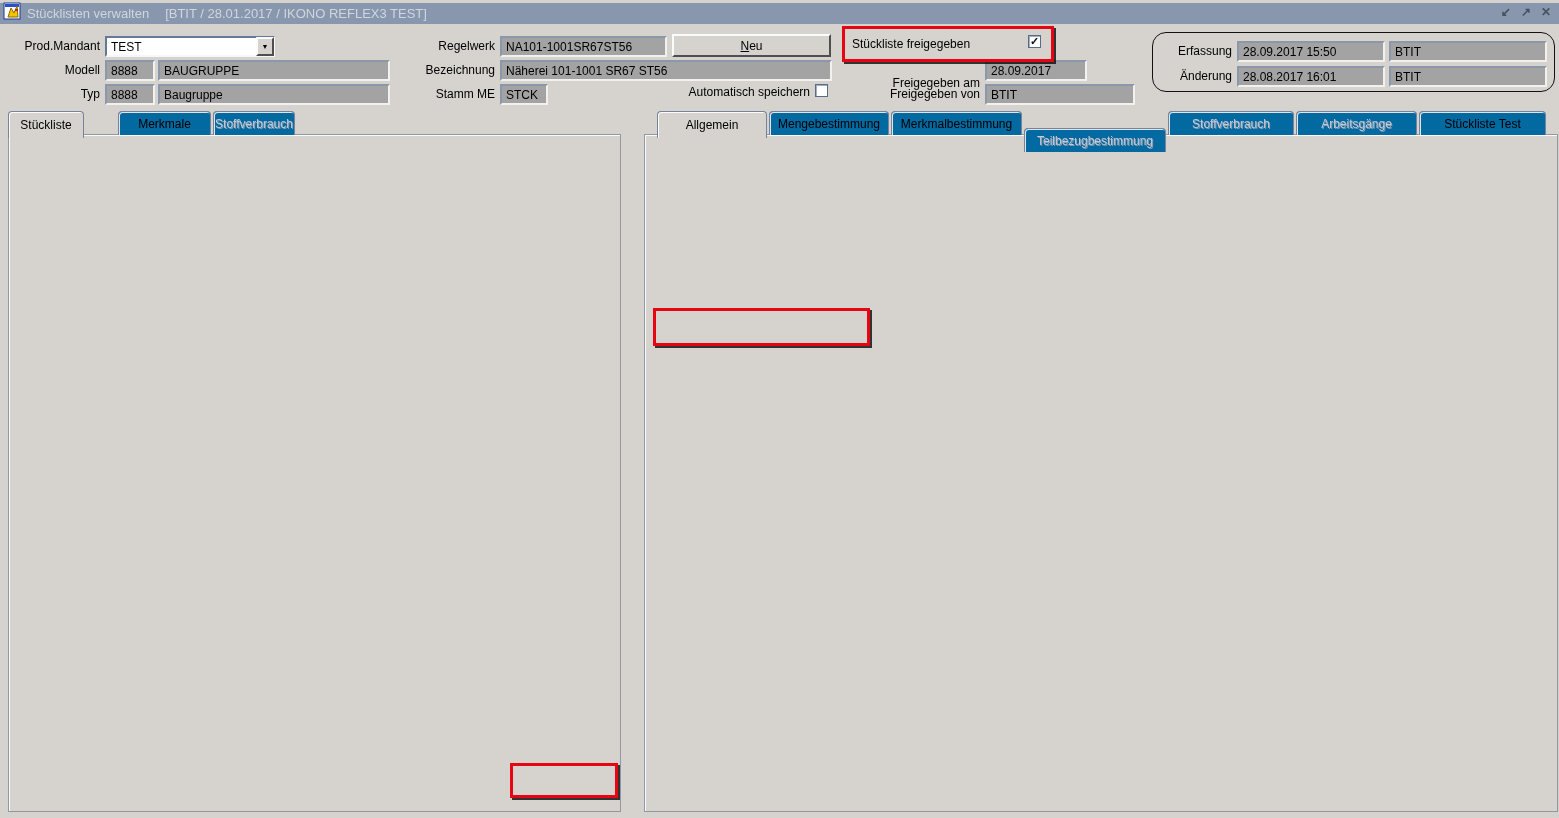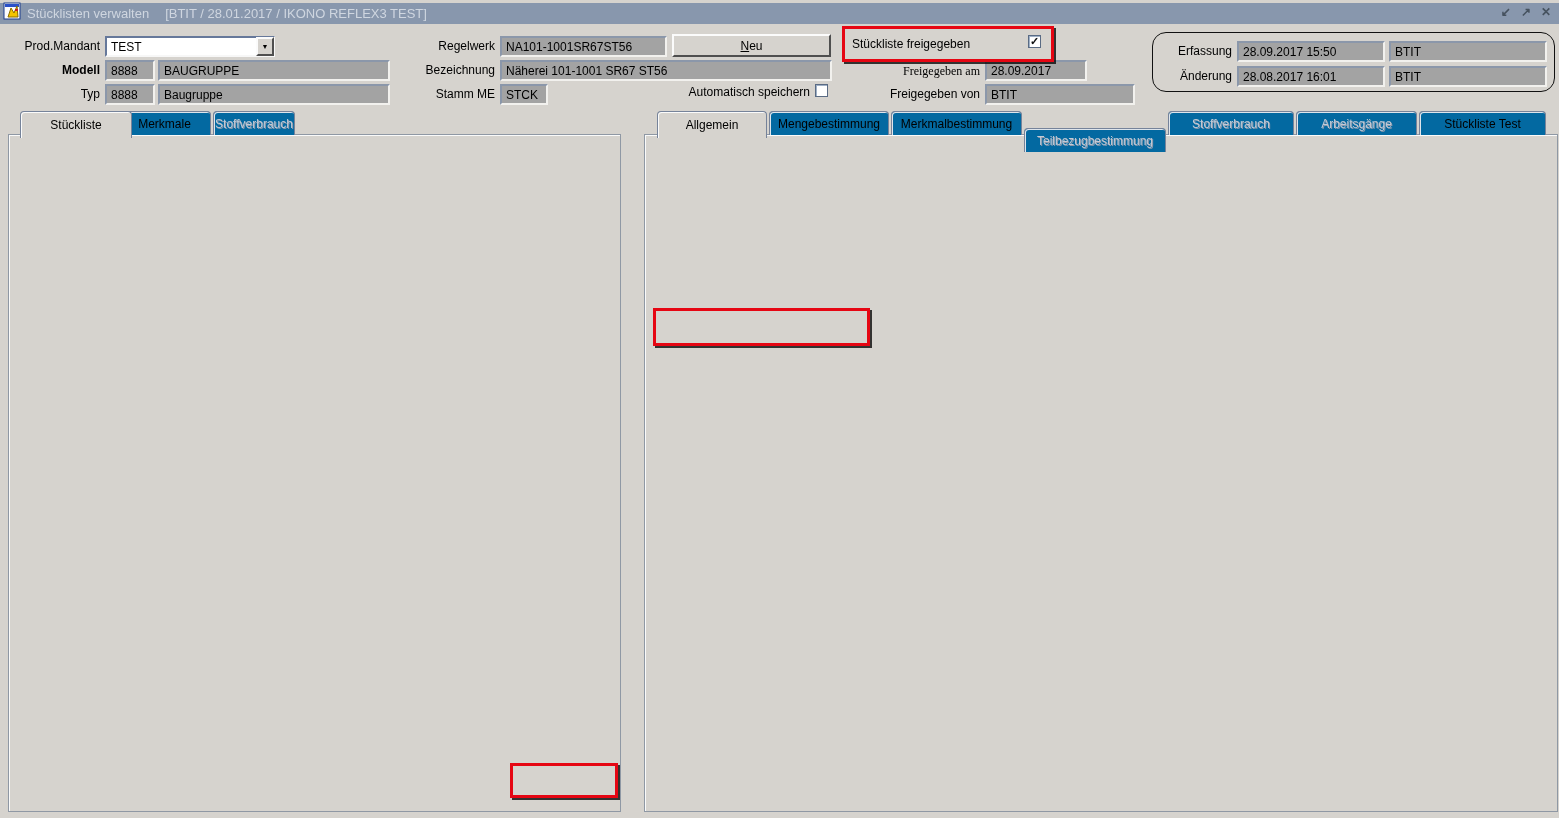--- a/index.html
+++ b/index.html
@@ -111,21 +111,21 @@
   </div>
 
   <div class="lbl r" style="left:8px;top:39px;width:92px;">Prod.Mandant</div>
   <div class="fld" style="left:105px;top:36px;width:170px;">
     <span>TEST</span>
   </div>
   <div class="ibtn" style="left:256px;top:37px;width:18px;height:19px;font-size:7px;">
     <span>▼</span>
   </div>
 
-  <div class="lbl r" style="left:8px;top:63px;width:92px;font-weight:bold;">Modell</div>
+  <div class="lbl r" style="left:8px;top:63px;width:92px;">Modell</div>
   <div class="fld ro" style="left:105px;top:60px;width:50px;">8888</div>
   <div class="fld ro" style="left:158px;top:60px;width:232px;">BAUGRUPPE</div>
 
   <div class="lbl r" style="left:8px;top:87px;width:92px;">Typ</div>
   <div class="fld ro" style="left:105px;top:84px;width:50px;">8888</div>
   <div class="fld ro" style="left:158px;top:84px;width:232px;">Baugruppe</div>
 
   <div class="lbl r" style="left:395px;top:39px;width:100px;">Regelwerk</div>
   <div class="fld ro" style="left:500px;top:36px;width:167px;">NA101-1001SR67ST56</div>
   <div class="btn" style="left:672px;top:34px;width:159px;height:23px;">
@@ -140,35 +140,35 @@
 
   <div class="lbl r" style="left:640px;top:85px;width:170px;">Automatisch speichern</div>
   <span class="chk" style="left:815px;top:84px;"></span>
 
   <div class="lbl" style="left:852px;top:37px;">Stückliste freigegeben</div>
   <span class="chk" style="left:1028px;top:35px;">
     <span>✓</span>
   </span>
   <div class="redbox" style="left:842px;top:26px;width:206px;height:30px;"></div>
 
-  <div class="lbl r" style="left:860px;top:64px;width:120px;font-family:Liberation Serif, serif;">Freigegeben am</div>
+  <div class="lbl r" style="left:860px;top:76px;width:120px;">Freigegeben am</div>
   <div class="fld ro" style="left:985px;top:60px;width:102px;">28.09.2017</div>
   <div class="lbl r" style="left:860px;top:87px;width:120px;">Freigegeben von</div>
   <div class="fld ro" style="left:985px;top:84px;width:150px;">BTIT</div>
 
   <div class="auditbox" style="left:1152px;top:32px;width:403px;height:60px;"></div>
   <div class="lbl r" style="left:1160px;top:44px;width:72px;">Erfassung</div>
   <div class="fld ro" style="left:1237px;top:41px;width:148px;">28.09.2017 15:50</div>
   <div class="fld ro" style="left:1389px;top:41px;width:158px;">BTIT</div>
   <div class="lbl r" style="left:1160px;top:69px;width:72px;">Änderung</div>
   <div class="fld ro" style="left:1237px;top:66px;width:148px;">28.08.2017 16:01</div>
   <div class="fld ro" style="left:1389px;top:66px;width:158px;">BTIT</div>
 
   <div class="frame" style="left:8px;top:134px;width:613px;height:678px;"></div>
-  <div class="tab active" style="left:20px;width:112px;">
+  <div class="tab active" style="left:8px;width:76px;">
     <span>Stückliste</span>
     </div>
   <div class="tab" style="left:118px;width:93px;">
     <span>Merkmale</span>
     </div>
   <div class="tab dis" style="left:213px;width:82px;">
     <span>Stoffverbrauch</span>
     </div>
 
   <div class="treebox" style="left:20px;top:141px;width:592px;height:578px;"></div>

